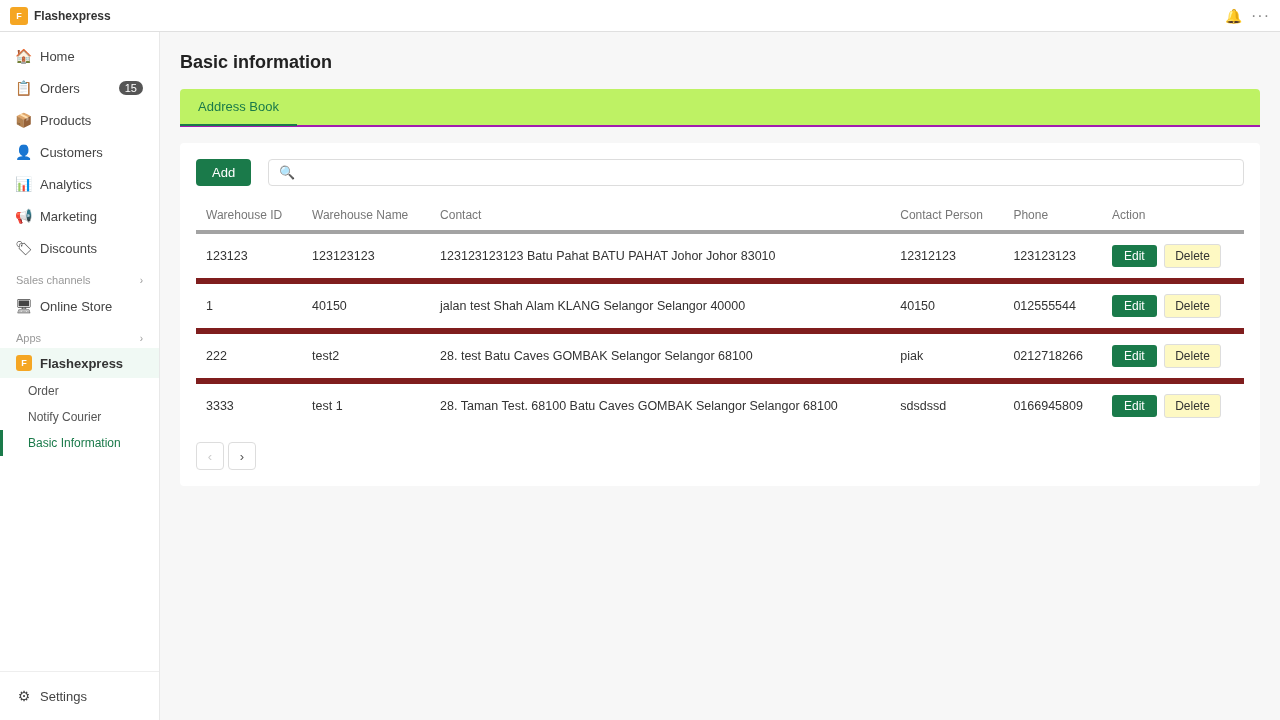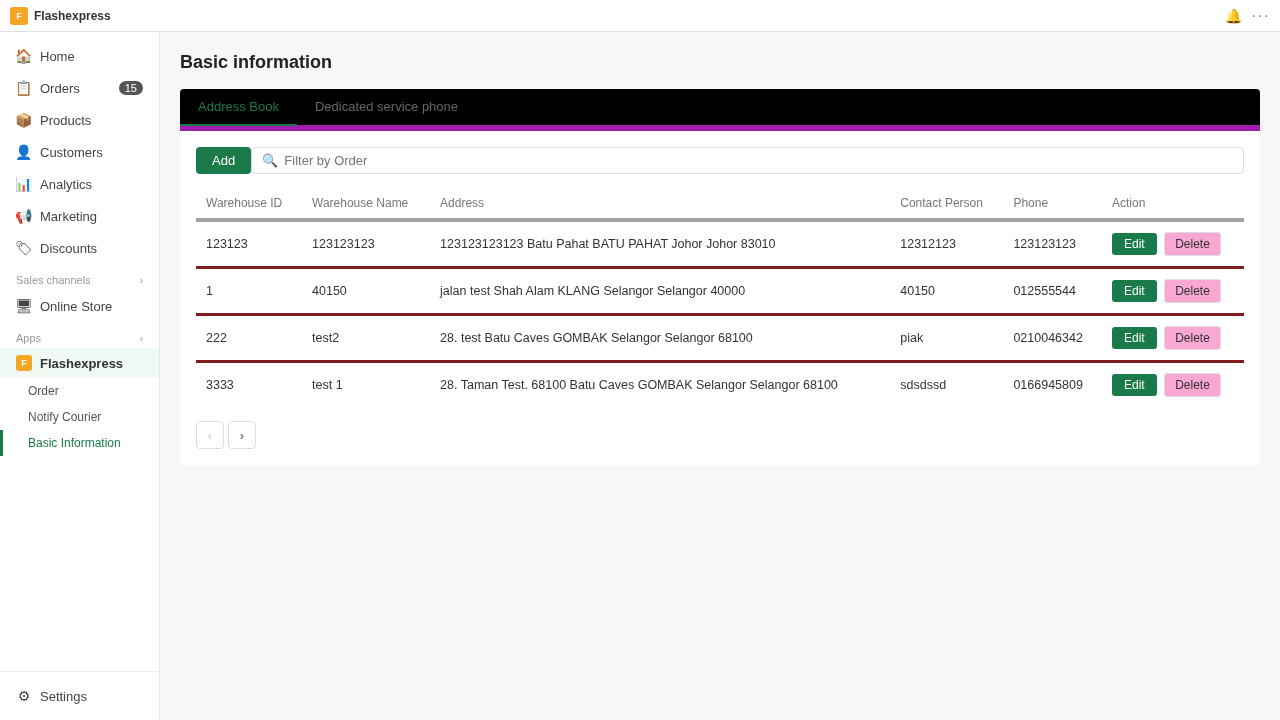--- a/index.html
+++ b/index.html
@@ -33,42 +33,42 @@
 
     .sidebar-bottom { border-top: 1px solid #eee; padding: 8px 0; }
 
     
     .main { flex: 1; overflow-y: auto; background: #f7f7f7; }
     .main-inner { padding: 20px 20px; }
 
     .page-title { font-size: 18px; font-weight: 600; color: #222; margin-bottom: 16px; }
 
     
-    .tabs { display: flex; border-bottom: 6px solid #a21caf; background: #000000; border-radius: 4px 4px 0 0; }
+    .tabs { display: flex; border-bottom: 2px solid #a21caf; margin-bottom: 16px; background: #bef264; border-radius: 4px 4px 0 0; }
     .tab { padding: 10px 18px; cursor: pointer; font-size: 13px; color: #666; border-bottom: 2px solid transparent; margin-bottom: -1px; }
     .tab.active { color: #1a7a4a; border-bottom: 2px solid #1a7a4a; font-weight: 500; }
 
     
     .card { background: #fff; border-radius: 4px; padding: 16px; }
 
     
-    .toolbar { display: flex; align-items: center; gap: 0; margin-bottom: 14px; }
+    .toolbar { display: flex; align-items: center; gap: 17px; margin-bottom: 14px; }
     .btn-add { background: #1a7a4a; color: white; border: none; border-radius: 4px; padding: 6px 16px; font-size: 13px; cursor: pointer; font-weight: 500; }
     .search-box { flex: 1; display: flex; align-items: center; border: 1px solid #ddd; border-radius: 4px; padding: 5px 10px; gap: 6px; background: #fff; }
     .search-box input { border: none; outline: none; font-size: 13px; color: #444; width: 100%; background: transparent; }
     .search-icon { color: #aaa; font-size: 13px; }
 
     
     .data-table { width: 100%; border-collapse: collapse; }
     .data-table th { text-align: left; padding: 8px 10px; font-size: 12px; color: #777; font-weight: 500; border-bottom: 4px solid #a3a3a3; }
-    .data-table td { padding: 10px 10px; font-size: 12.5px; color: #333; border-bottom: 3px solid #7f1d1d; vertical-align: middle; }
+    .data-table td { padding: 10px 10px; font-size: 12.5px; color: #333; border-bottom: 6px solid #7f1d1d; vertical-align: middle; }
     .data-table tr:last-child td { border-bottom: none; }
 
     .btn-edit { background: #1a7a4a; color: white; border: none; border-radius: 3px; padding: 4px 12px; font-size: 12px; cursor: pointer; margin-right: 4px; }
-    .btn-delete { background: #f9a8d4; color: #333; border: 1px solid #ddd; border-radius: 3px; padding: 4px 10px; font-size: 12px; cursor: pointer; }
+    .btn-delete { background: #fef9c3; color: #333; border: 1px solid #ddd; border-radius: 3px; padding: 4px 10px; font-size: 12px; cursor: pointer; }
 
     
     .pagination { display: flex; align-items: center; gap: 4px; margin-top: 14px; }
     .page-btn { width: 28px; height: 28px; display: flex; align-items: center; justify-content: center; border: 1px solid #ddd; border-radius: 4px; cursor: pointer; font-size: 13px; color: #555; background: #fff; }
     .page-btn.disabled { color: #ccc; cursor: default; }
   </style>
 </head>
 <body>
 
 <div class="topbar">
@@ -163,39 +163,37 @@
       </div>
     </div>
   </div>
 
   <div class="main">
     <div class="main-inner">
       <h1 class="page-title">Basic information</h1>
 
       <div class="tabs">
         <div class="tab active">Address Book</div>
-        <div class="tab">Dedicated service phone</div>
       </div>
 
       <div class="card">
 
         <div class="toolbar">
           <button class="btn-add">Add</button>
           <div class="search-box">
             <span class="search-icon">🔍</span>
-            <input type="text" placeholder="Filter by Order" style="">
           </div>
         </div>
 
         <table class="data-table">
           <thead>
             <tr>
               <th>Warehouse ID</th>
               <th>Warehouse Name</th>
-              <th>Address</th>
+              <th>Contact</th>
               <th>Contact Person</th>
               <th>Phone</th>
               <th>Action</th>
             </tr>
           </thead>
           <tbody id="table-body">
           <tr>
       <td>123123</td>
       <td>123123123</td>
       <td>123123123123 Batu Pahat BATU PAHAT Johor Johor 83010</td>
@@ -215,21 +213,21 @@
       <td>
         <button class="btn-edit">Edit</button>
         <button class="btn-delete">Delete</button>
       </td>
     </tr>
               <tr>
       <td>222</td>
       <td>test2</td>
       <td>28. test Batu Caves GOMBAK Selangor Selangor 68100</td>
       <td>piak</td>
-      <td>0210046342</td>
+      <td>0212718266</td>
       <td>
         <button class="btn-edit">Edit</button>
         <button class="btn-delete">Delete</button>
       </td>
     </tr>
               <tr>
       <td>3333</td>
       <td>test 1</td>
       <td>28. Taman Test. 68100 Batu Caves GOMBAK Selangor Selangor 68100</td>
       <td>sdsdssd</td>

